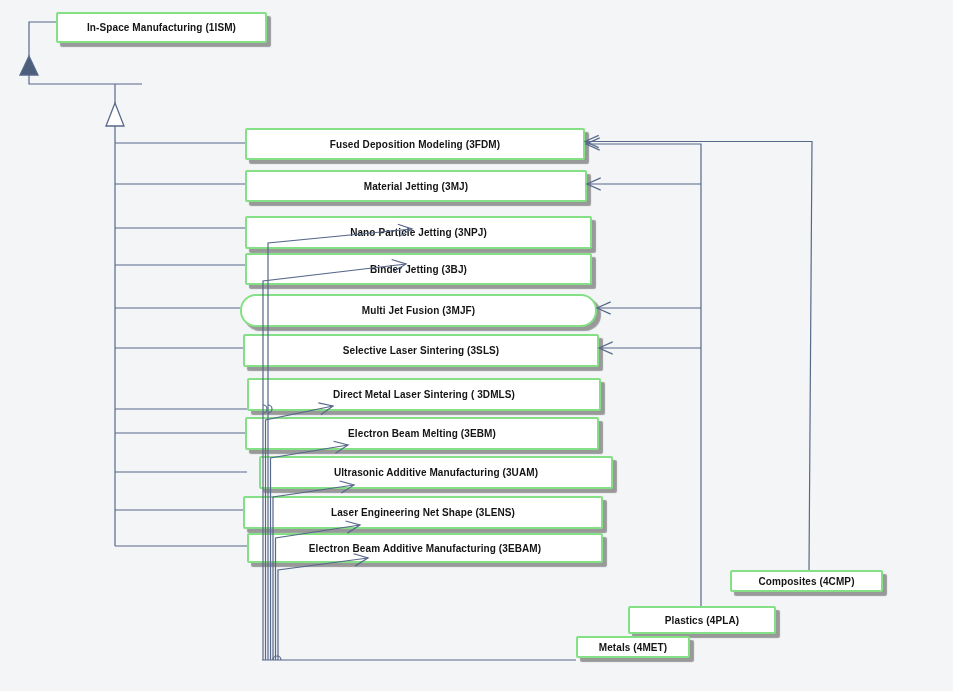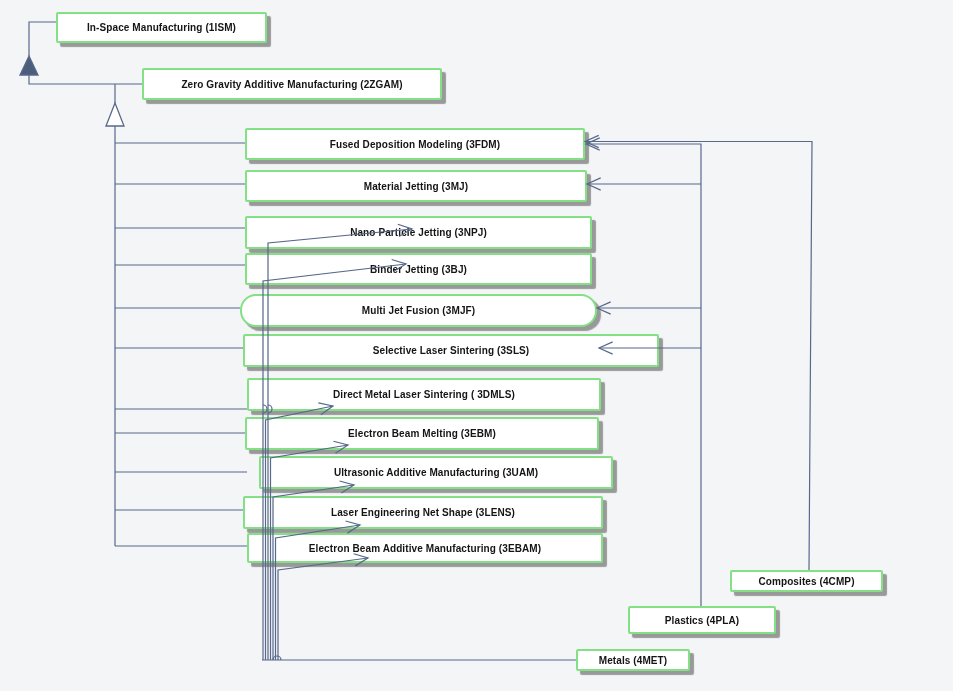--- a/index.html
+++ b/index.html
@@ -78,28 +78,27 @@
       <path d="M 345.53288741422756,521.0373426301804 L 360,525 L 347.3929746044981,533.1279093669386" fill="none" stroke="#57688a" stroke-width="1.2"></path>
       <path d="M 278,660 L 278,570 L 368,558" fill="none" stroke="#57688a" stroke-width="1.2"></path>
       <path d="M 353.6154444226302,553.74740539887 L 368,558 L 355.2321785741008,565.8729115348991" fill="none" stroke="#57688a" stroke-width="1.2"></path>
       <path d="M 263,413 A 4,4 0 0 0 263,405" fill="none" stroke="#57688a" stroke-width="1.2"></path>
       <path d="M 268,413 A 4,4 0 0 0 268,405" fill="none" stroke="#57688a" stroke-width="1.2"></path>
       <path d="M 273,660 A 4,4 0 0 1 281,660" fill="none" stroke="#57688a" stroke-width="1.2"></path>
       <polygon points="29,56 20,75 38,75" fill="#4c5e7c" stroke="#57688a" stroke-width="1.3"></polygon>
       <polygon points="115,103 106,126 124,126" fill="#ffffff" stroke="#57688a" stroke-width="1.3"></polygon>
     </svg>
 <div class="node" style="left: 56px; top: 12px; width: 211px; height: 31px; background: rgb(255, 255, 255); border-color: rgb(132, 224, 132); color: rgb(20, 20, 20);">In-Space Manufacturing (1ISM)</div>
-    <div class="node" style="left: 142px; top: 68px; width: 300px; height: 32px; background: rgb(255, 255, 255); border-color: rgb(132, 224, 132); color: rgb(20, 20, 20);">Zero Gravity Additive Manufacturing (2ZGAM)</div>
     <div class="node" style="left: 245px; top: 128px; width: 340px; height: 32px; background: rgb(255, 255, 255); border-color: rgb(132, 224, 132); color: rgb(20, 20, 20);">Fused Deposition Modeling (3FDM)</div>
     <div class="node" style="left: 245px; top: 170px; width: 342px; height: 32px; background: rgb(255, 255, 255); border-color: rgb(132, 224, 132); color: rgb(20, 20, 20);">Material Jetting (3MJ)</div>
     <div class="node" style="left: 245px; top: 216px; width: 347px; height: 33px; background: rgb(255, 255, 255); border-color: rgb(132, 224, 132); color: rgb(20, 20, 20);">Nano Particle Jetting (3NPJ)</div>
     <div class="node" style="left: 245px; top: 253px; width: 347px; height: 32px; background: rgb(255, 255, 255); border-color: rgb(132, 224, 132); color: rgb(20, 20, 20);">Binder Jetting (3BJ)</div>
     <div class="node" style="left: 240px; top: 294px; width: 357px; height: 33px; background: rgb(255, 255, 255); border-color: rgb(132, 224, 132); color: rgb(20, 20, 20); border-radius: 16px;">Multi Jet Fusion (3MJF)</div>
-    <div class="node" style="left: 243px; top: 334px; width: 416px; height: 33px; background: rgb(255, 255, 255); border-color: rgb(132, 224, 132); color: rgb(20, 20, 20);">Selective Laser Sintering (3SLS)</div>
+    <div class="node" style="left: 243px; top: 334px; width: 356px; height: 33px; background: rgb(255, 255, 255); border-color: rgb(132, 224, 132); color: rgb(20, 20, 20);">Selective Laser Sintering (3SLS)</div>
     <div class="node" style="left: 247px; top: 378px; width: 354px; height: 33px; background: rgb(255, 255, 255); border-color: rgb(132, 224, 132); color: rgb(20, 20, 20);">Direct Metal Laser Sintering ( 3DMLS)</div>
     <div class="node" style="left: 245px; top: 417px; width: 354px; height: 33px; background: rgb(255, 255, 255); border-color: rgb(132, 224, 132); color: rgb(20, 20, 20);">Electron Beam Melting (3EBM)</div>
     <div class="node" style="left: 259px; top: 456px; width: 354px; height: 33px; background: rgb(255, 255, 255); border-color: rgb(132, 224, 132); color: rgb(20, 20, 20);">Ultrasonic Additive Manufacturing (3UAM)</div>
     <div class="node" style="left: 243px; top: 496px; width: 360px; height: 33px; background: rgb(255, 255, 255); border-color: rgb(132, 224, 132); color: rgb(20, 20, 20);">Laser Engineering Net Shape (3LENS)</div>
     <div class="node" style="left: 247px; top: 533px; width: 356px; height: 30px; background: rgb(255, 255, 255); border-color: rgb(132, 224, 132); color: rgb(20, 20, 20);">Electron Beam Additive Manufacturing (3EBAM)</div>
     <div class="node" style="left: 730px; top: 570px; width: 153px; height: 22px; background: rgb(255, 255, 255); border-color: rgb(132, 224, 132); color: rgb(20, 20, 20);">Composites (4CMP)</div>
     <div class="node" style="left: 628px; top: 606px; width: 148px; height: 28px; background: rgb(255, 255, 255); border-color: rgb(132, 224, 132); color: rgb(20, 20, 20);">Plastics (4PLA)</div>
-    <div class="node" style="left: 576px; top: 649px; width: 114px; height: 22px; background: rgb(255, 255, 255); border-color: rgb(132, 224, 132); color: rgb(20, 20, 20);">Metals (4MET)</div>
+    <div class="node" style="left: 576px; top: 636px; width: 114px; height: 22px; background: rgb(255, 255, 255); border-color: rgb(132, 224, 132); color: rgb(20, 20, 20);">Metals (4MET)</div>
   </div>
 
 </body></html>

